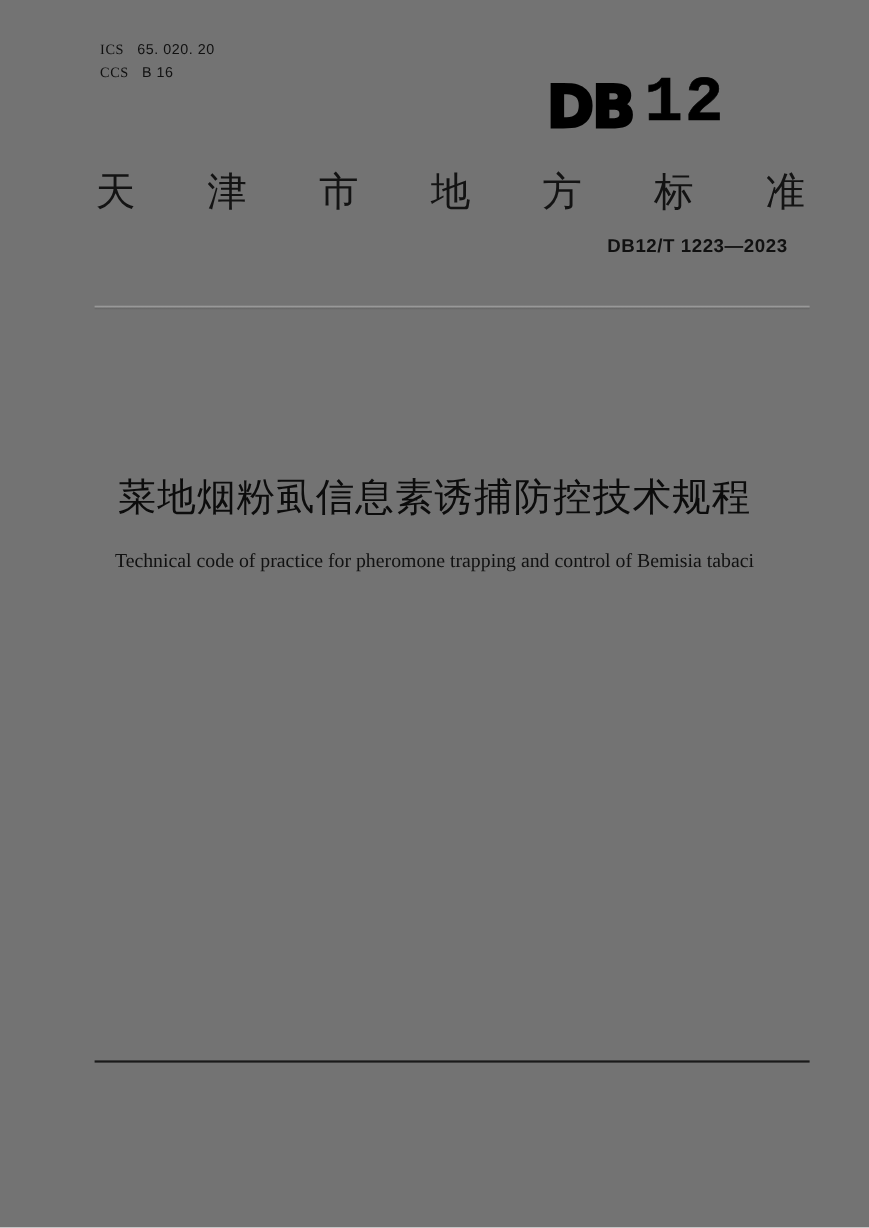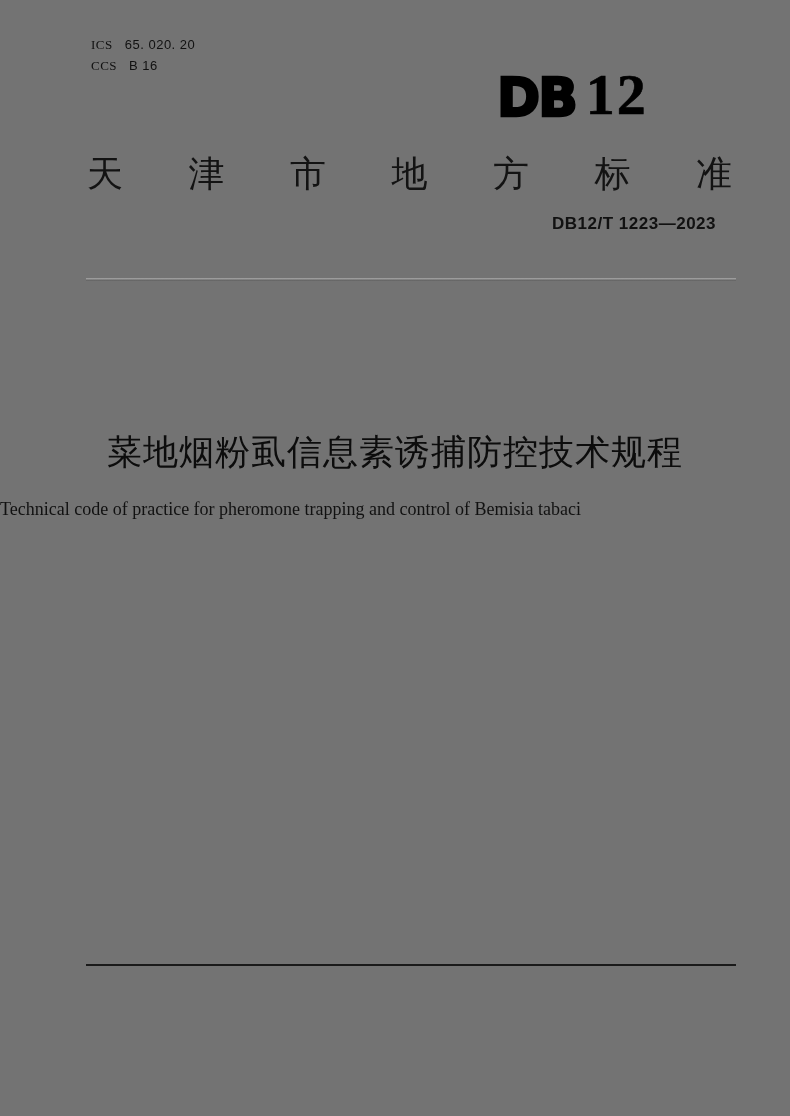--- a/index.html
+++ b/index.html
@@ -50,21 +50,21 @@
   }
   .logo .db {
     font-family: "DejaVu Sans", "Liberation Sans", sans-serif;
     font-weight: 900;
     font-size: 52px;
     letter-spacing: -2px;
     -webkit-text-stroke: 2.5px #000;
     transform: scaleY(1.02);
   }
   .logo .num {
-    font-family: Liberation Serif, serif;
+    font-family: Liberation Mono, monospace;
     font-weight: 700;
     font-size: 58px;
     margin-left: 10px;
     letter-spacing: 2px;
     -webkit-text-stroke: 0.6px #000;
   }
 
   
   .standard-name {
     position: absolute;
@@ -109,20 +109,21 @@
     font-size: 35px;
     font-weight: 400;
     letter-spacing: 1px;
     color: #0c0c0c;
   }
   .title-en {
     position: absolute;
     top: 497px;
     left: 0;
     width: 100%;
+    text-align: center;
     font-family: "Liberation Serif", "DejaVu Serif", serif;
     font-size: 18px;
     line-height: 24px;
     color: #111;
   }
 
   
   .dates {
     position: absolute;
     left: 87px;

